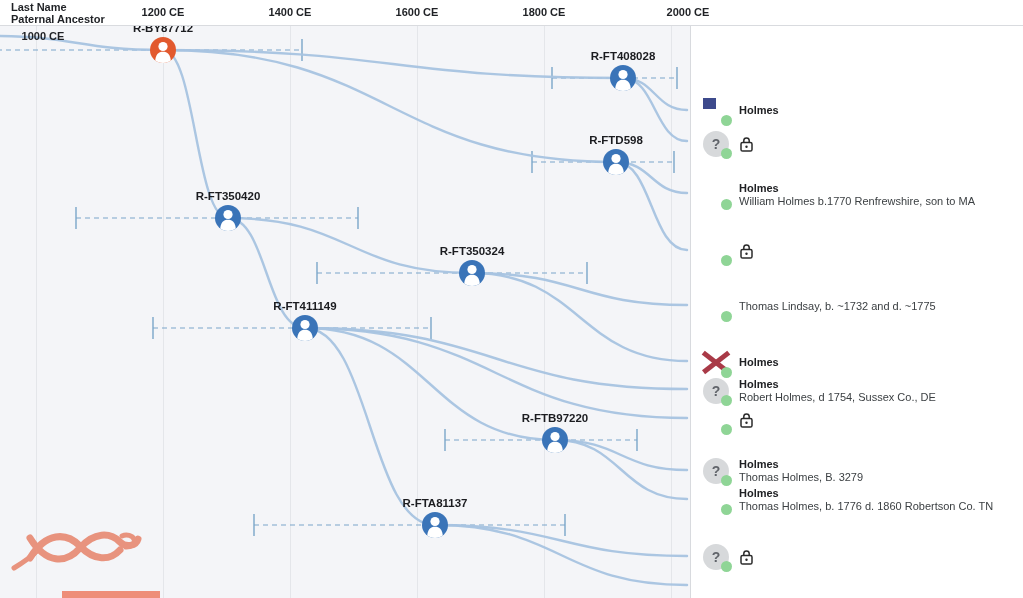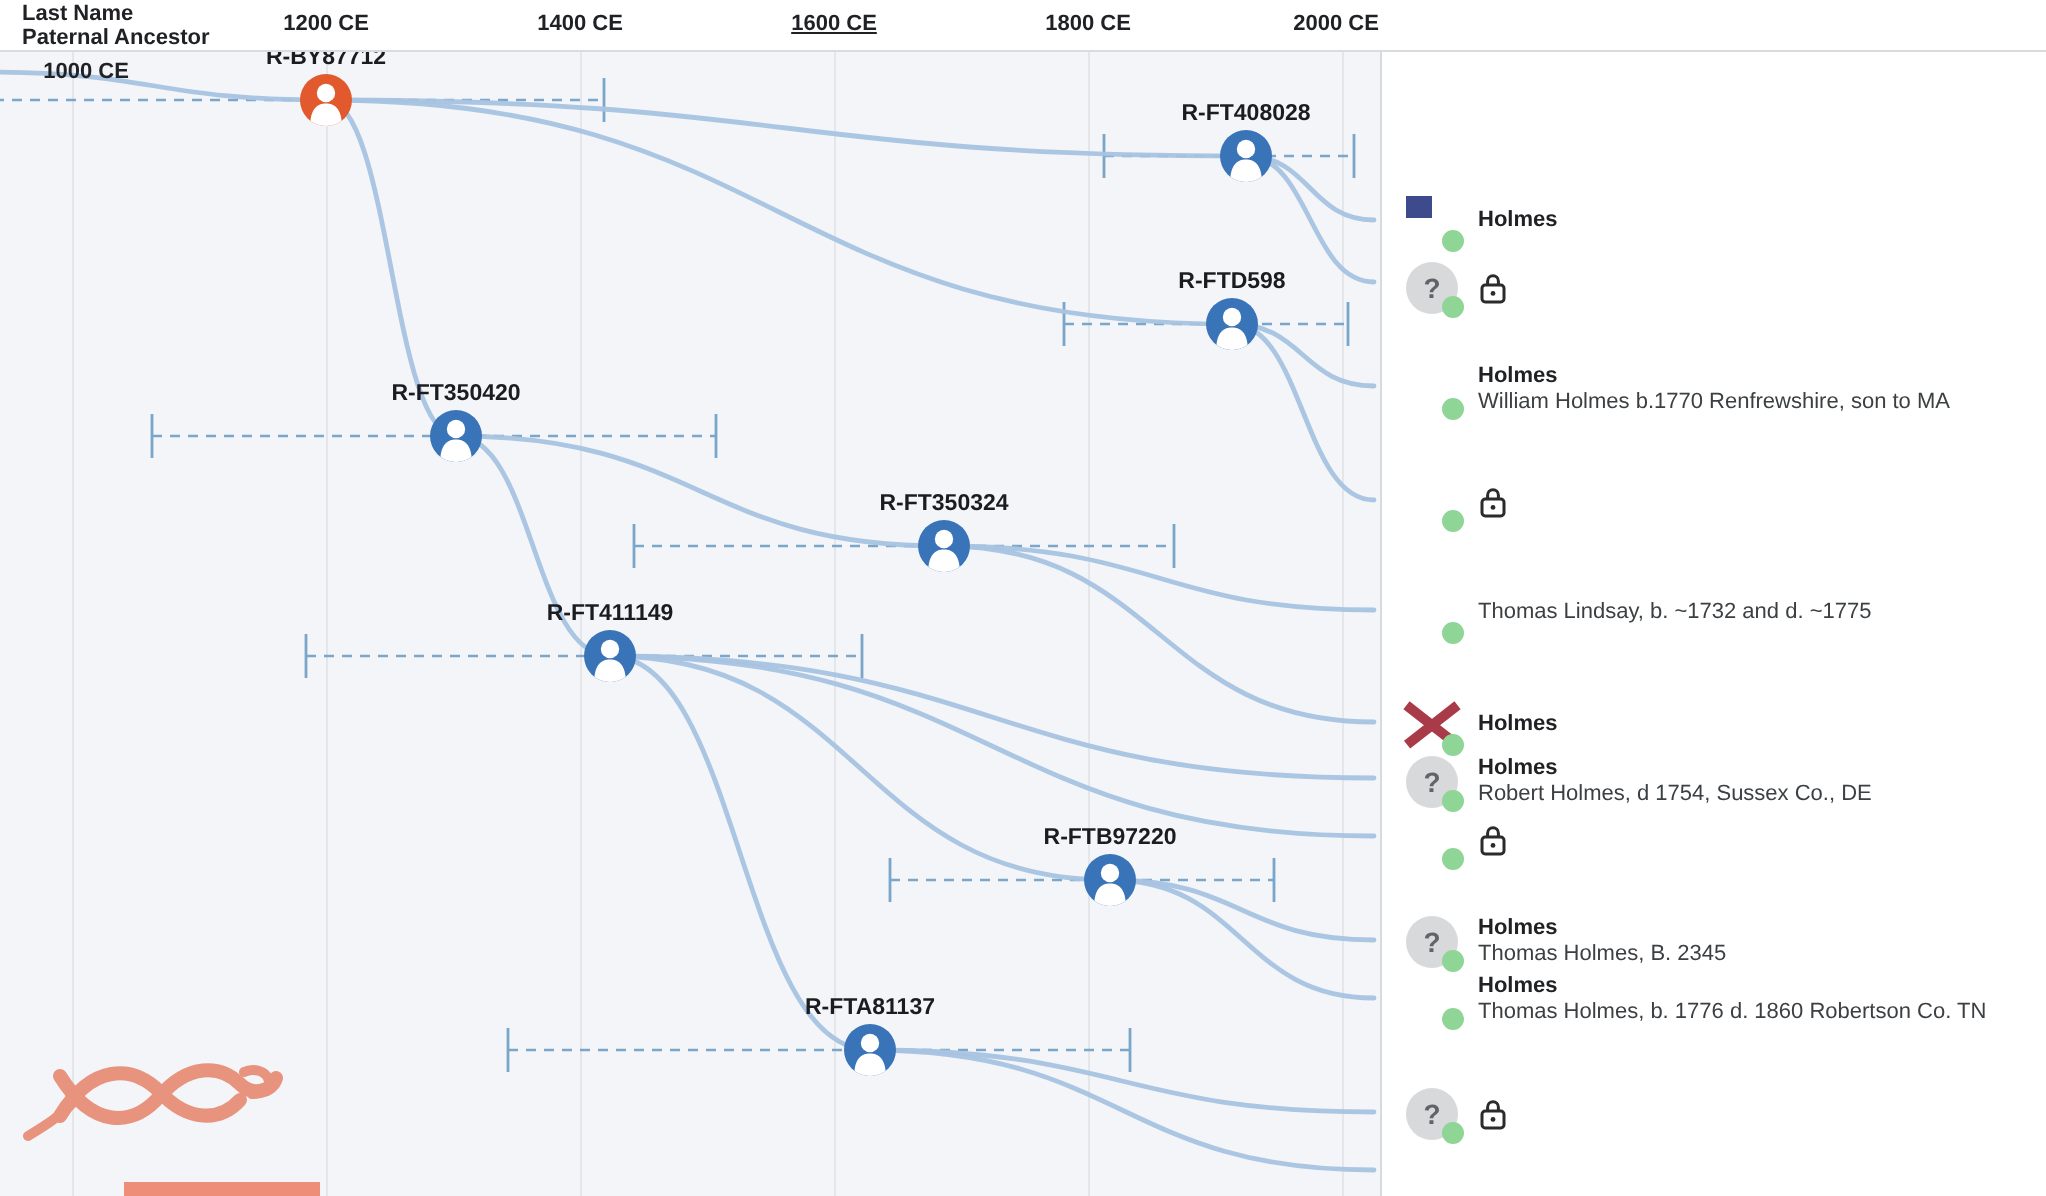--- a/index.html
+++ b/index.html
@@ -191,23 +191,23 @@
         </g>
       </g>
       <text x="435" y="507" text-anchor="middle" font-size="11.5" font-weight="bold" fill="#1b1c20" font-family="&quot;Liberation Sans&quot;,sans-serif">R-FTA81137</text>
     </svg>
 
   <div class="topbar"></div>
   <div id="axis-labels">
       <div class="axis-label" style="left: 43px; margin-top: 24px;">1000 CE</div>
       <div class="axis-label" style="left: 163px;">1200 CE</div>
       <div class="axis-label" style="left: 290px;">1400 CE</div>
-      <div class="axis-label" style="left: 417px; text-decoration: underline;">1600 CE</div>
+      <div class="axis-label" style="left: 417px;">1600 CE</div>
       <div class="axis-label" style="left: 544px;">1800 CE</div>
-      <div class="axis-label" style="left: 668px; text-align: center;">2000 CE</div>
+      <div class="axis-label" style="left: 688px; text-align: center;">2000 CE</div>
     </div>
 
   <svg class="logo" width="160" height="75" viewBox="0 0 160 75">
     <g fill="none" stroke="#e8937e" stroke-linecap="round">
       <path d="M10 68 C 20 62, 26 58, 34 50" stroke-width="5"></path>
       <path d="M26 38 C 42 64, 62 64, 76 48 C 90 32, 106 32, 116 42 C 122 48, 132 46, 134 39" stroke-width="7"></path>
       <path d="M26 58 C 42 32, 62 32, 76 46 C 90 61, 106 61, 116 50" stroke-width="7"></path>
       <path d="M118 36 a8 6 0 1 1 4 11" stroke-width="5"></path>
     </g>
   </svg>
@@ -277,21 +277,21 @@
           <circle cx="7.5" cy="10.7" r="1.2" fill="#2b2b2b"></circle>
         </svg>
     </div>
     <div class="row" style="top:457px">
       <span class="avatar-wrap">
           <span class="avatar av-question">?</span>
           <span class="badge"></span>
         </span>
       <span class="texts">
           <div class="title">Holmes</div>
-          <div class="sub">Thomas Holmes, B. 2345</div>
+          <div class="sub">Thomas Holmes, B. 3279</div>
         </span>
     </div>
     <div class="row" style="top:486px">
       <span class="avatar-wrap"><span class="avatar av-ire"></span><span class="badge"></span></span>
       <span class="texts">
           <div class="title">Holmes</div>
           <div class="sub">Thomas Holmes, b. 1776 d. 1860 Robertson Co. TN</div>
         </span>
     </div>
     <div class="row" style="top:543px">

